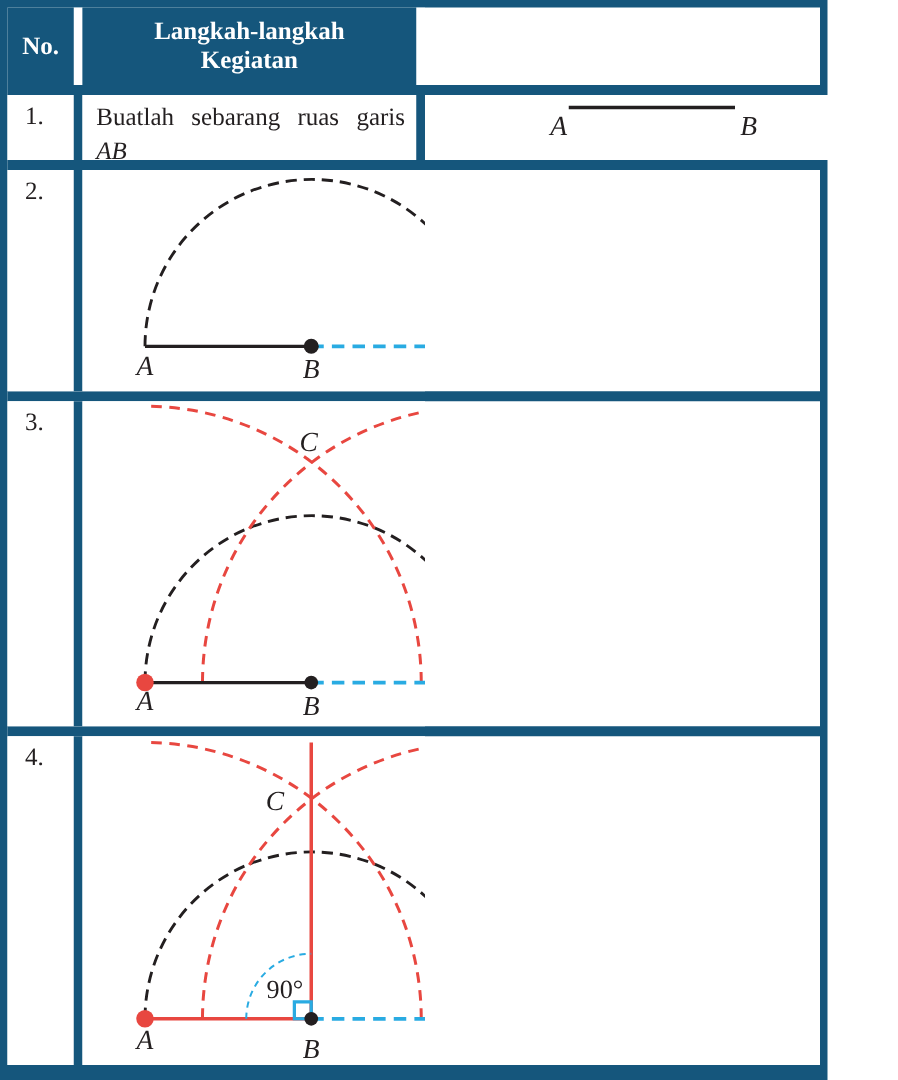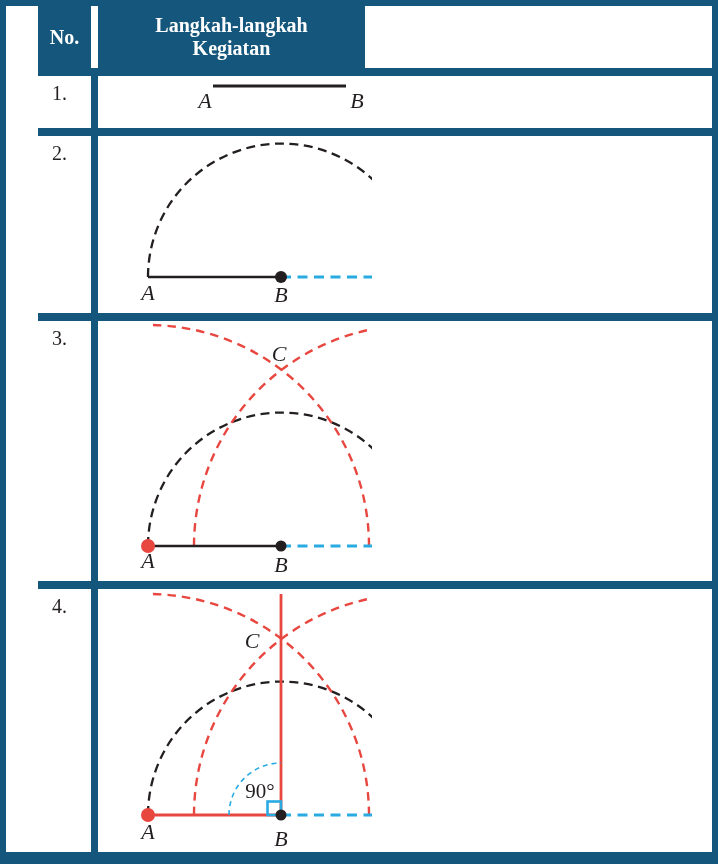--- a/index.html
+++ b/index.html
@@ -11,26 +11,25 @@
   }
   html,body{margin:0;padding:0;background:#fff;}
   .page{
     width:718px;height:864px;
     font-family:"Liberation Serif","DejaVu Serif",serif;
     color:var(--ink);
     background:var(--paper);
     box-sizing:border-box;
   }
   .tbl{
-    width:718px;height:864px;
+    width:662px;height:864px;
     box-sizing:border-box;
     border:6px solid var(--blue);
     border-bottom-width:12px;
     background:var(--paper);
-    padding-left:32px;
   }
   .row{
     display:grid;
     grid-template-columns:60px 274px 372px;
     box-sizing:border-box;
     border-bottom:8px solid var(--blue);
   }
   .row:last-child{border-bottom:none;}
   .row-header{height:70px;}
   .row-1{height:60px;}
@@ -94,20 +93,21 @@
       <div class="cell head-cell no-cell">
         <span>No.</span>
       </div>
       <div class="cell head-cell step-cell">
         <span class="head-steps-inner">Langkah-langkah Kegiatan</span>
       </div>
     </div>
 
     <div class="row row-1">
       <div class="cell no-cell no-cell-body">1.</div>
+      <div class="cell step-cell step-cell-body">Buatlah sebarang ruas garis <i>AB</i></div>
       <div class="cell ket-cell">
         <svg width="372" height="52" viewBox="0 0 372 52">
           <line class="ln-black" x1="115" y1="10" x2="248" y2="10"></line>
           <text class="pt-label" x="107" y="32" text-anchor="middle">A</text>
           <text class="pt-label" x="259" y="32" text-anchor="middle">B</text>
         </svg>
       </div>
     </div>
 
     <div class="row row-2">

